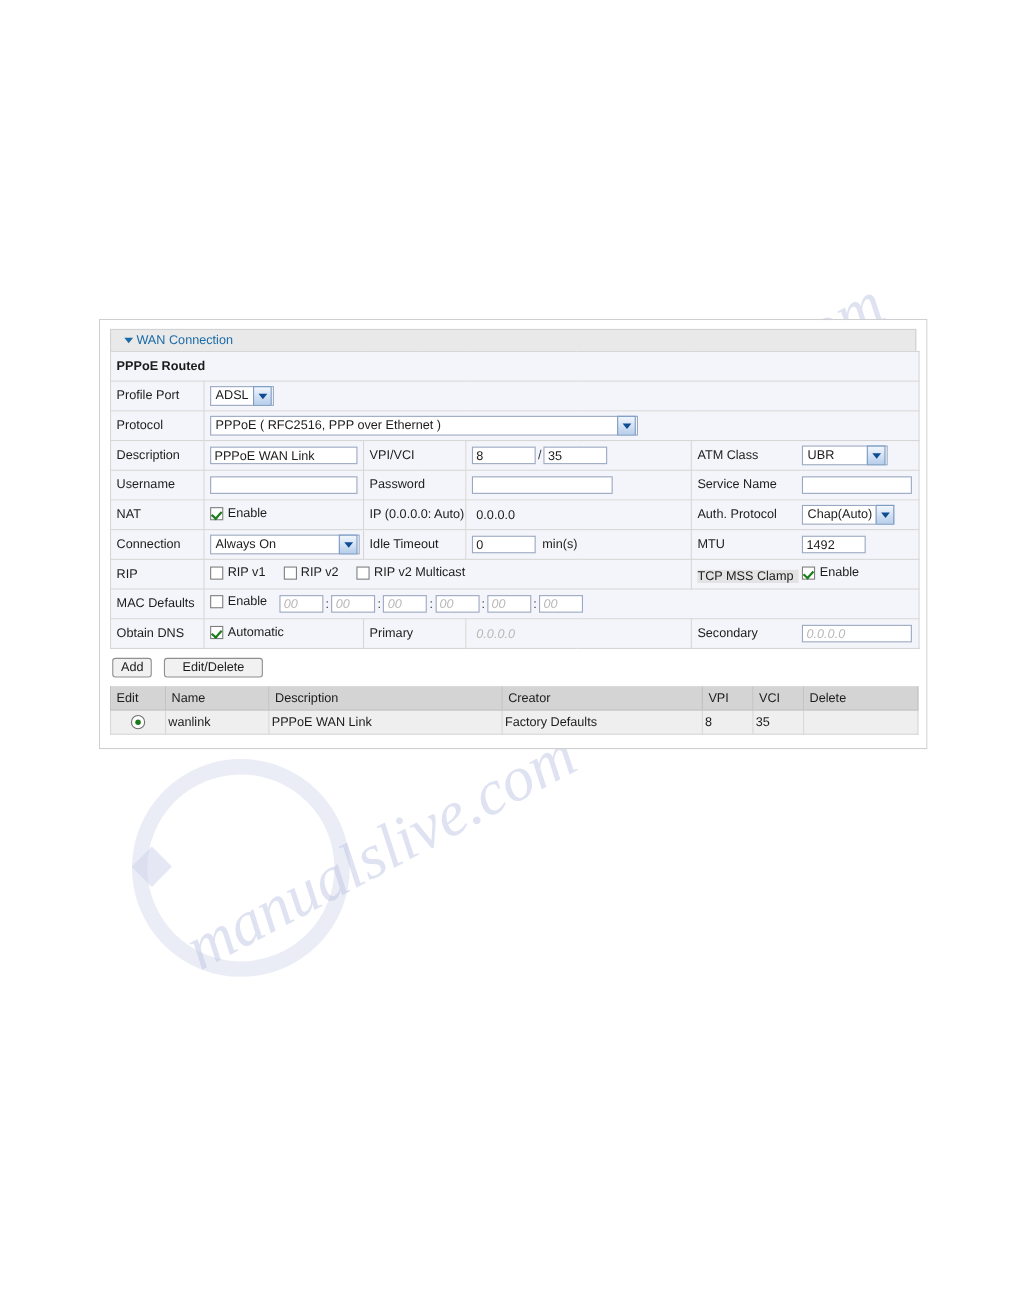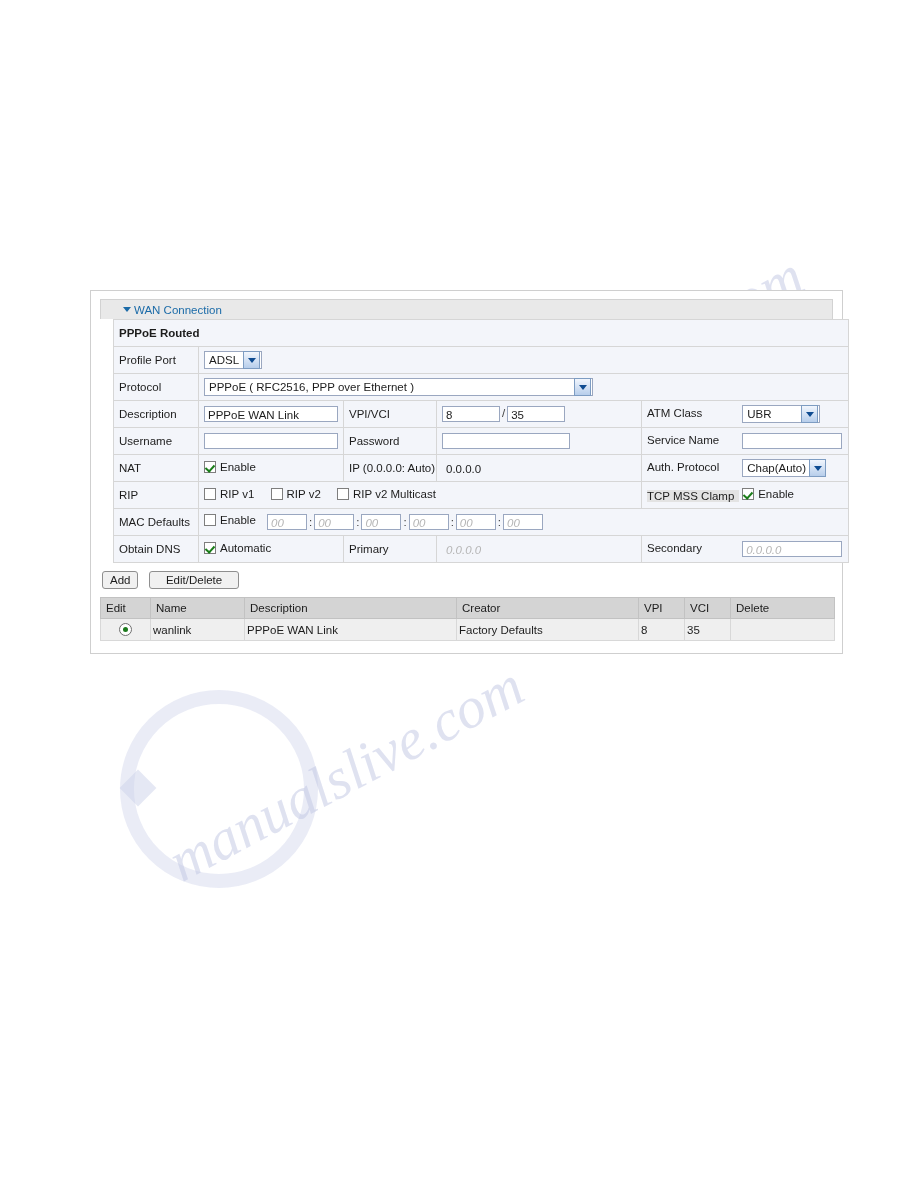--- a/index.html
+++ b/index.html
@@ -68,31 +68,31 @@
   
   .panel-body{padding:8px 9px 12px 9px;background:#fff;}
 
   
   .sec-bar{
     background:#e9e9e9;
     border:1px solid #d2d2d2;
     border-bottom:none;
     height:19px;
     display:flex;align-items:center;
-    padding-left:22px;
+    padding-left:12px;
   }
   .caret{
     width:0;height:0;border-left:4px solid transparent;border-right:4px solid transparent;
     border-top:5px solid #1b6ba8;margin-right:3px;
   }
   .sec-bar span{color:#1b6ba8;font-size:11.5px;}
 
   table.form{
     border-collapse:collapse;width:100%;table-layout:fixed;
-    font-size:11.5px;color:#1c1c1c;margin-left:13px;
+    font-size:11.5px;color:#1c1c1c;
   }
   table.form td{
     border:1px solid #d6d6d6;
     padding:0 5px;
     height:26px;
     vertical-align:middle;
     background:#f3f5fa;
     white-space:nowrap;
     overflow:hidden;
   }
@@ -277,20 +277,39 @@
           <span style="display:inline-block;width:92px">Auth. Protocol</span>
           <span class="sel" style="width:84px">
             <span>Chap(Auto)</span>
             <span class="arw">
                   <i></i>
                 </span>
           </span>
         </td>
       </tr>
 
+      <tr>
+        <td class="lbl">Connection</td>
+        <td class="fld">
+          <span class="sel" style="width:136px">
+            <span>Always On</span>
+            <span class="arw">
+                  <i></i>
+                </span>
+          </span>
+        </td>
+        <td class="lbl" colspan="2">Idle Timeout</td>
+        <td class="fld" colspan="2">
+          <span class="ti" style="width:58px">0</span><span class="mins">min(s)</span>
+        </td>
+        <td class="fld">
+          <span style="display:inline-block;width:92px">MTU</span>
+          <span class="ti" style="width:58px">1492</span>
+        </td>
+      </tr>
 
       <tr>
         <td class="lbl">RIP</td>
         <td class="fld" colspan="5">
           <span class="ckw">
             <span class="cb"></span>
             <span>RIP v1</span>
           </span>
           <span class="ckw">
             <span class="cb"></span>

